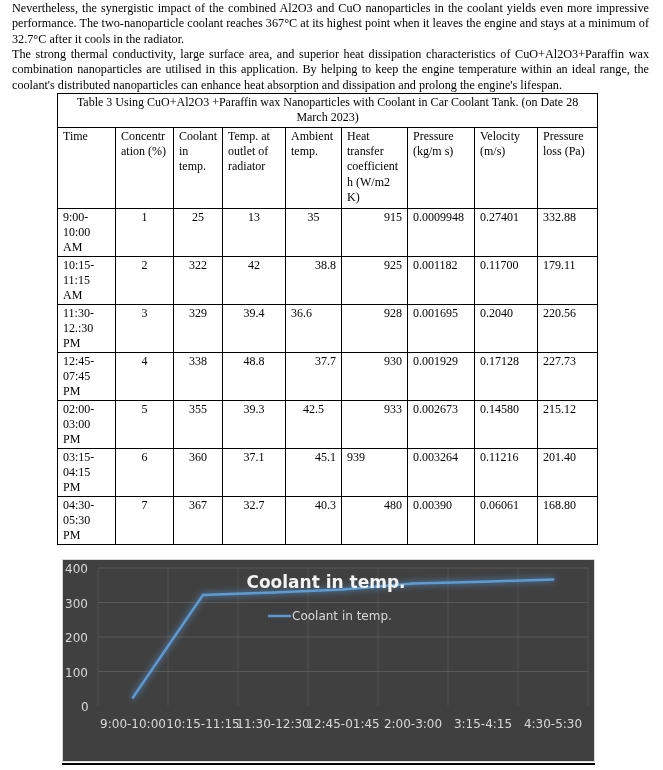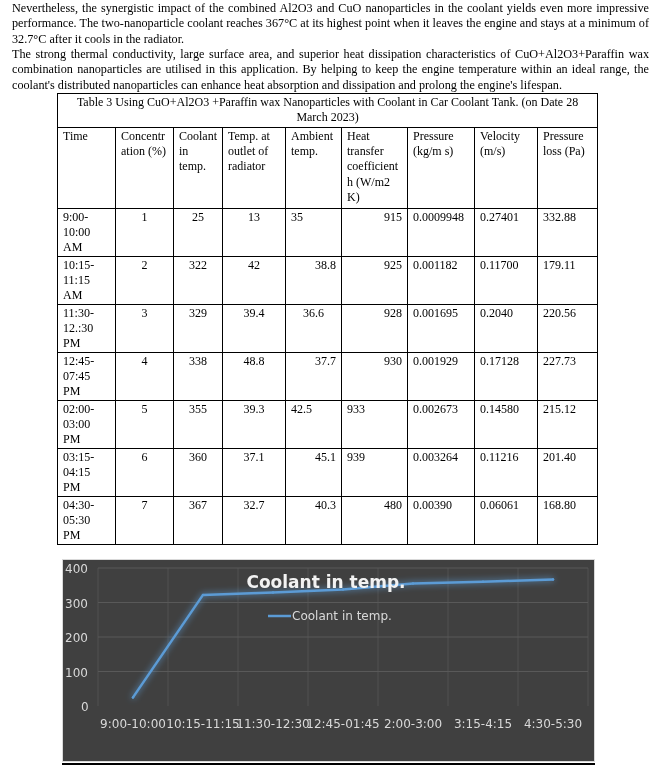--- a/index.html
+++ b/index.html
@@ -74,21 +74,21 @@
         <th>Heat transfer coefficient h (W/m2 K)</th>
         <th>Pressure (kg/m s)</th>
         <th>Velocity (m/s)</th>
         <th>Pressure loss (Pa)</th>
       </tr>
   <tr>
         <td class="row ">9:00- 10:00 AM</td>
         <td class="row num">1</td>
         <td class="row num">25</td>
         <td class="row num">13</td>
-        <td class="row rnum" style="text-align: left; margin-top: 8px;">35</td>
+        <td class="row rnum" style="text-align: center; margin-top: 8px;">35</td>
         <td class="row rnum" style="text-align: right;">915</td>
         <td class="row ">0.0009948</td>
         <td class="row ">0.27401</td>
         <td class="row ">332.88</td>
       </tr>
       <tr>
         <td class="row ">10:15- 11:15 AM</td>
         <td class="row num">2</td>
         <td class="row num">322</td>
         <td class="row num">42</td>
@@ -96,21 +96,21 @@
         <td class="row rnum" style="text-align: right;">925</td>
         <td class="row ">0.001182</td>
         <td class="row ">0.11700</td>
         <td class="row ">179.11</td>
       </tr>
       <tr>
         <td class="row ">11:30- 12.:30 PM</td>
         <td class="row num">3</td>
         <td class="row num">329</td>
         <td class="row num">39.4</td>
-        <td class="row rnum" style="text-align: center;">36.6</td>
+        <td class="row rnum" style="text-align: left;">36.6</td>
         <td class="row rnum" style="text-align: right; margin-top: 30px;">928</td>
         <td class="row ">0.001695</td>
         <td class="row ">0.2040</td>
         <td class="row ">220.56</td>
       </tr>
       <tr>
         <td class="row ">12:45- 07:45 PM</td>
         <td class="row num">4</td>
         <td class="row num">338</td>
         <td class="row num">48.8</td>
@@ -118,22 +118,22 @@
         <td class="row rnum" style="text-align: right;">930</td>
         <td class="row ">0.001929</td>
         <td class="row ">0.17128</td>
         <td class="row ">227.73</td>
       </tr>
       <tr>
         <td class="row ">02:00- 03:00 PM</td>
         <td class="row num">5</td>
         <td class="row num">355</td>
         <td class="row num">39.3</td>
-        <td class="row rnum" style="text-align: left;">42.5</td>
-        <td class="row rnum" style="text-align: left; font-family: Liberation Serif, serif;">933</td>
+        <td class="row rnum" style="text-align: center;">42.5</td>
+        <td class="row rnum" style="text-align: right; font-family: Liberation Serif, serif;">933</td>
         <td class="row ">0.002673</td>
         <td class="row ">0.14580</td>
         <td class="row ">215.12</td>
       </tr>
       <tr>
         <td class="row ">03:15- 04:15 PM</td>
         <td class="row num">6</td>
         <td class="row num">360</td>
         <td class="row num">37.1</td>
         <td class="row rnum" style="text-align: right; margin-top: 28px;">45.1</td>

